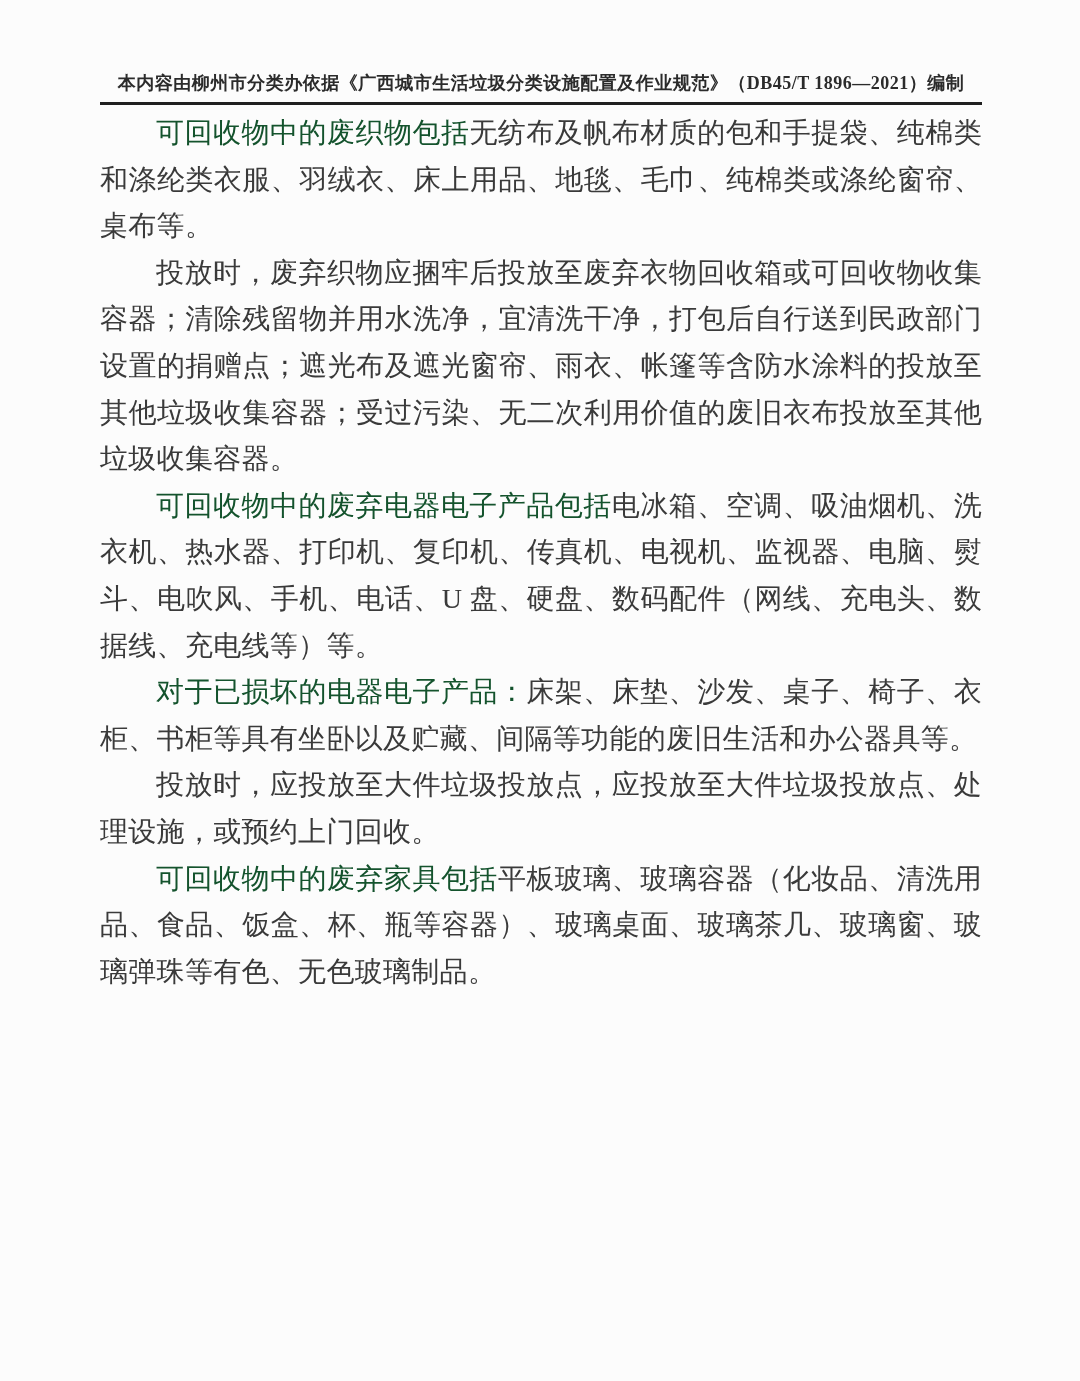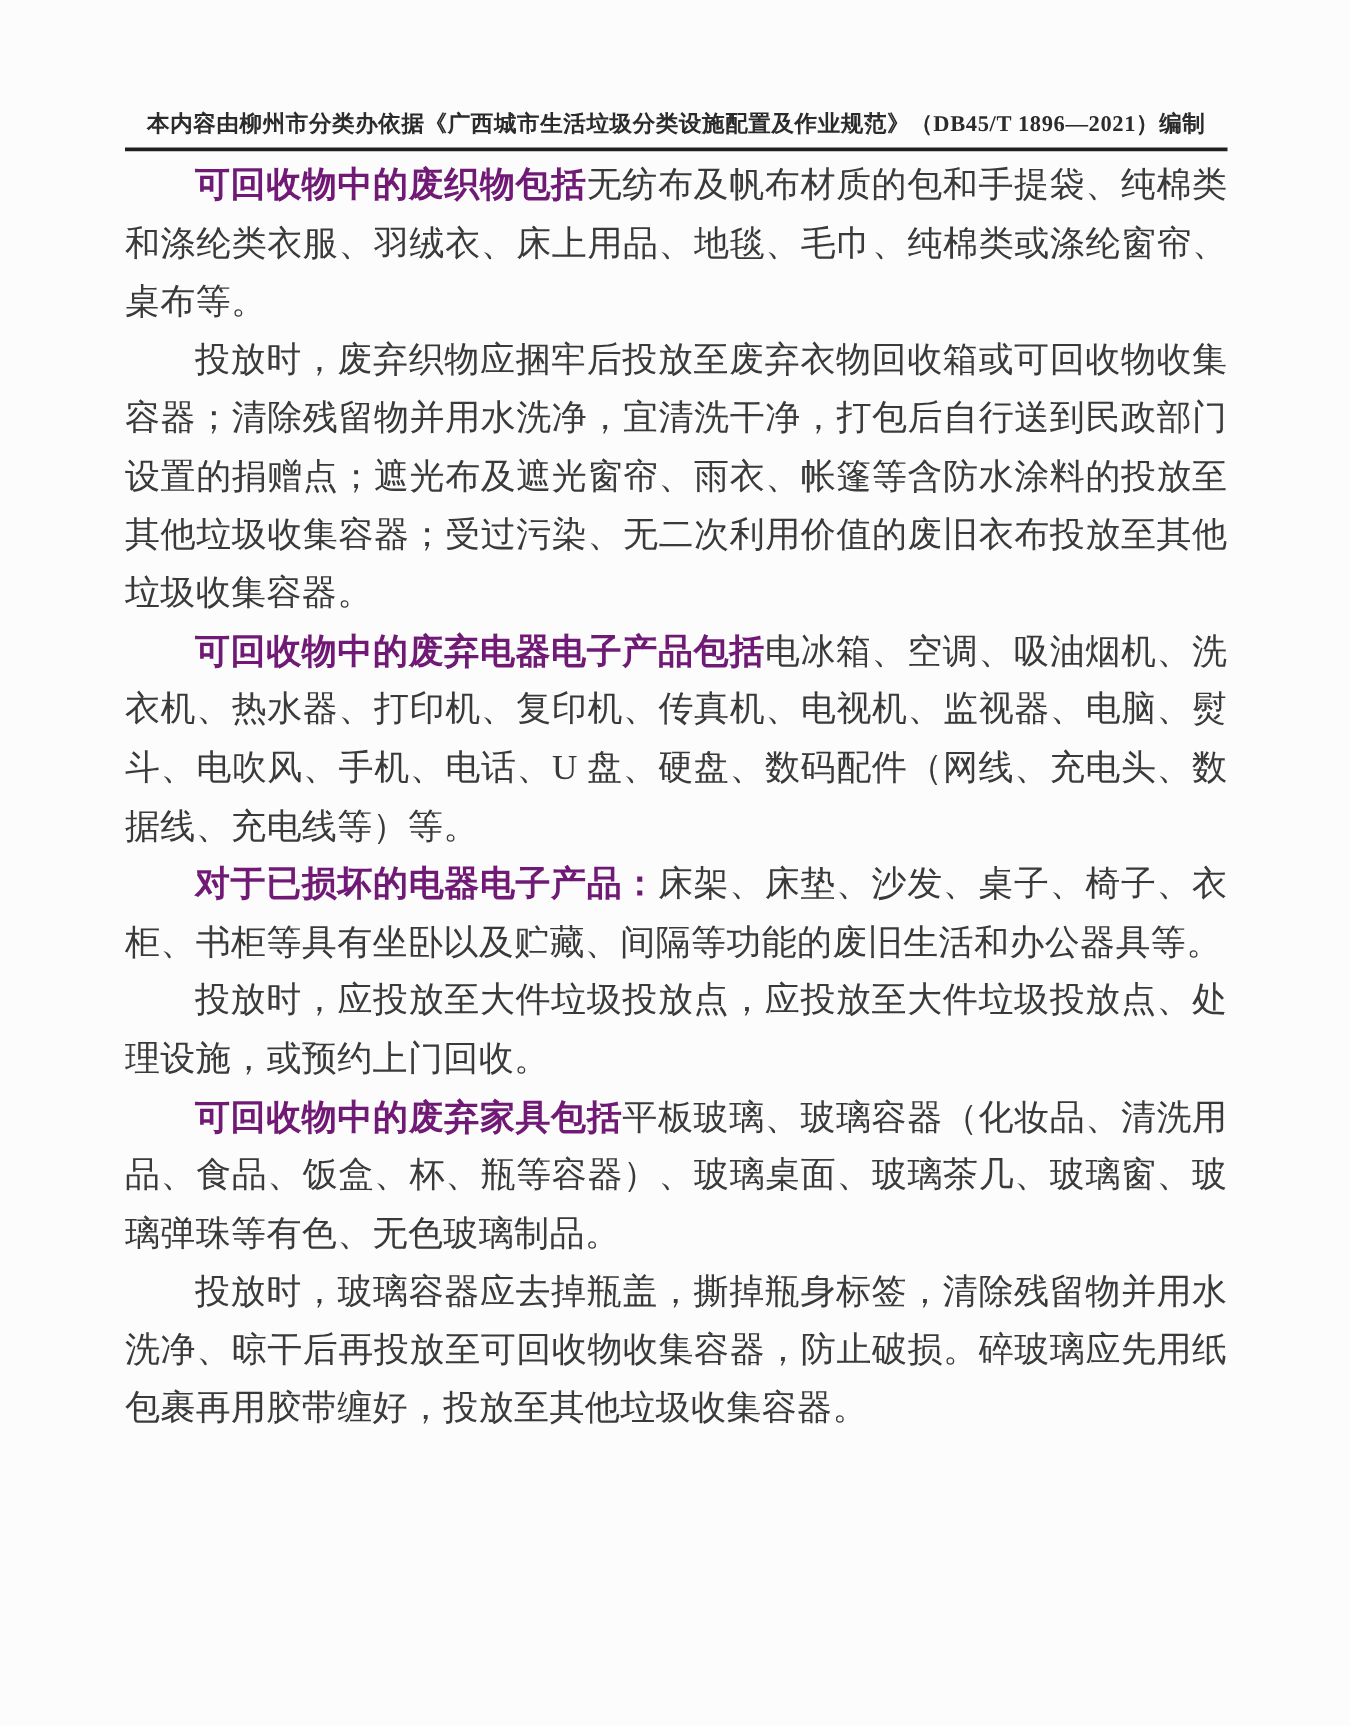--- a/index.html
+++ b/index.html
@@ -7,21 +7,21 @@
     padding: 0;
     background: #f6f6f6;
   }
   .page {
     position: relative;
     width: 1080px;
     height: 1381px;
     margin: 0 auto;
     background: #fcfcfc;
     box-sizing: border-box;
-    padding: 16px 98px 0 100px;
+    padding: 0 98px 0 100px;
     font-family: "Liberation Serif", "DejaVu Serif", serif;
     overflow: hidden;
   }
   .doc-header {
     padding-top: 71px;
     padding-bottom: 7px;
     border-bottom: 3px solid #1f1f1f;
     text-align: center;
     font-size: 18px;
     font-weight: 600;
@@ -37,31 +37,30 @@
     text-justify: inter-character;
     color: #3a3a3a;
     letter-spacing: 0.3px;
   }
   .doc-body p.para {
     margin: 0;
     padding: 0;
     text-indent: 2em;
   }
   .doc-body p.para b {
-    font-weight: bold;
-    color: #701a75;
+    font-weight: normal;
+    color: #14532d;
   }
 </style>
 </head>
 <body>
 
 <div class="page">
   <div class="doc-header">本内容由柳州市分类办依据《广西城市生活垃圾分类设施配置及作业规范》（DB45/T 1896—2021）编制</div>
   <div class="doc-body">
       <p class="para"><b>可回收物中的废织物包括</b><span>无纺布及帆布材质的包和手提袋、纯棉类和涤纶类衣服、羽绒衣、床上用品、地毯、毛巾、纯棉类或涤纶窗帘、桌布等。</span></p>
       <p class="para"><span>投放时，废弃织物应捆牢后投放至废弃衣物回收箱或可回收物收集容器；清除残留物并用水洗净，宜清洗干净，打包后自行送到民政部门设置的捐赠点；遮光布及遮光窗帘、雨衣、帐篷等含防水涂料的投放至其他垃圾收集容器；受过污染、无二次利用价值的废旧衣布投放至其他垃圾收集容器。</span></p>
       <p class="para"><b>可回收物中的废弃电器电子产品包括</b><span>电冰箱、空调、吸油烟机、洗衣机、热水器、打印机、复印机、传真机、电视机、监视器、电脑、熨斗、电吹风、手机、电话、U 盘、硬盘、数码配件（网线、充电头、数据线、充电线等）等。</span></p>
       <p class="para"><b>对于已损坏的电器电子产品：</b><span>床架、床垫、沙发、桌子、椅子、衣柜、书柜等具有坐卧以及贮藏、间隔等功能的废旧生活和办公器具等。</span></p>
       <p class="para"><span>投放时，应投放至大件垃圾投放点，应投放至大件垃圾投放点、处理设施，或预约上门回收。</span></p>
       <p class="para"><b>可回收物中的废弃家具包括</b><span>平板玻璃、玻璃容器（化妆品、清洗用品、食品、饭盒、杯、瓶等容器）、玻璃桌面、玻璃茶几、玻璃窗、玻璃弹珠等有色、无色玻璃制品。</span></p>
-      <p class="para"><span>投放时，玻璃容器应去掉瓶盖，撕掉瓶身标签，清除残留物并用水洗净、晾干后再投放至可回收物收集容器，防止破损。碎玻璃应先用纸包裹再用胶带缠好，投放至其他垃圾收集容器。</span></p>
     </div>
 </div>
 
 </body></html>

